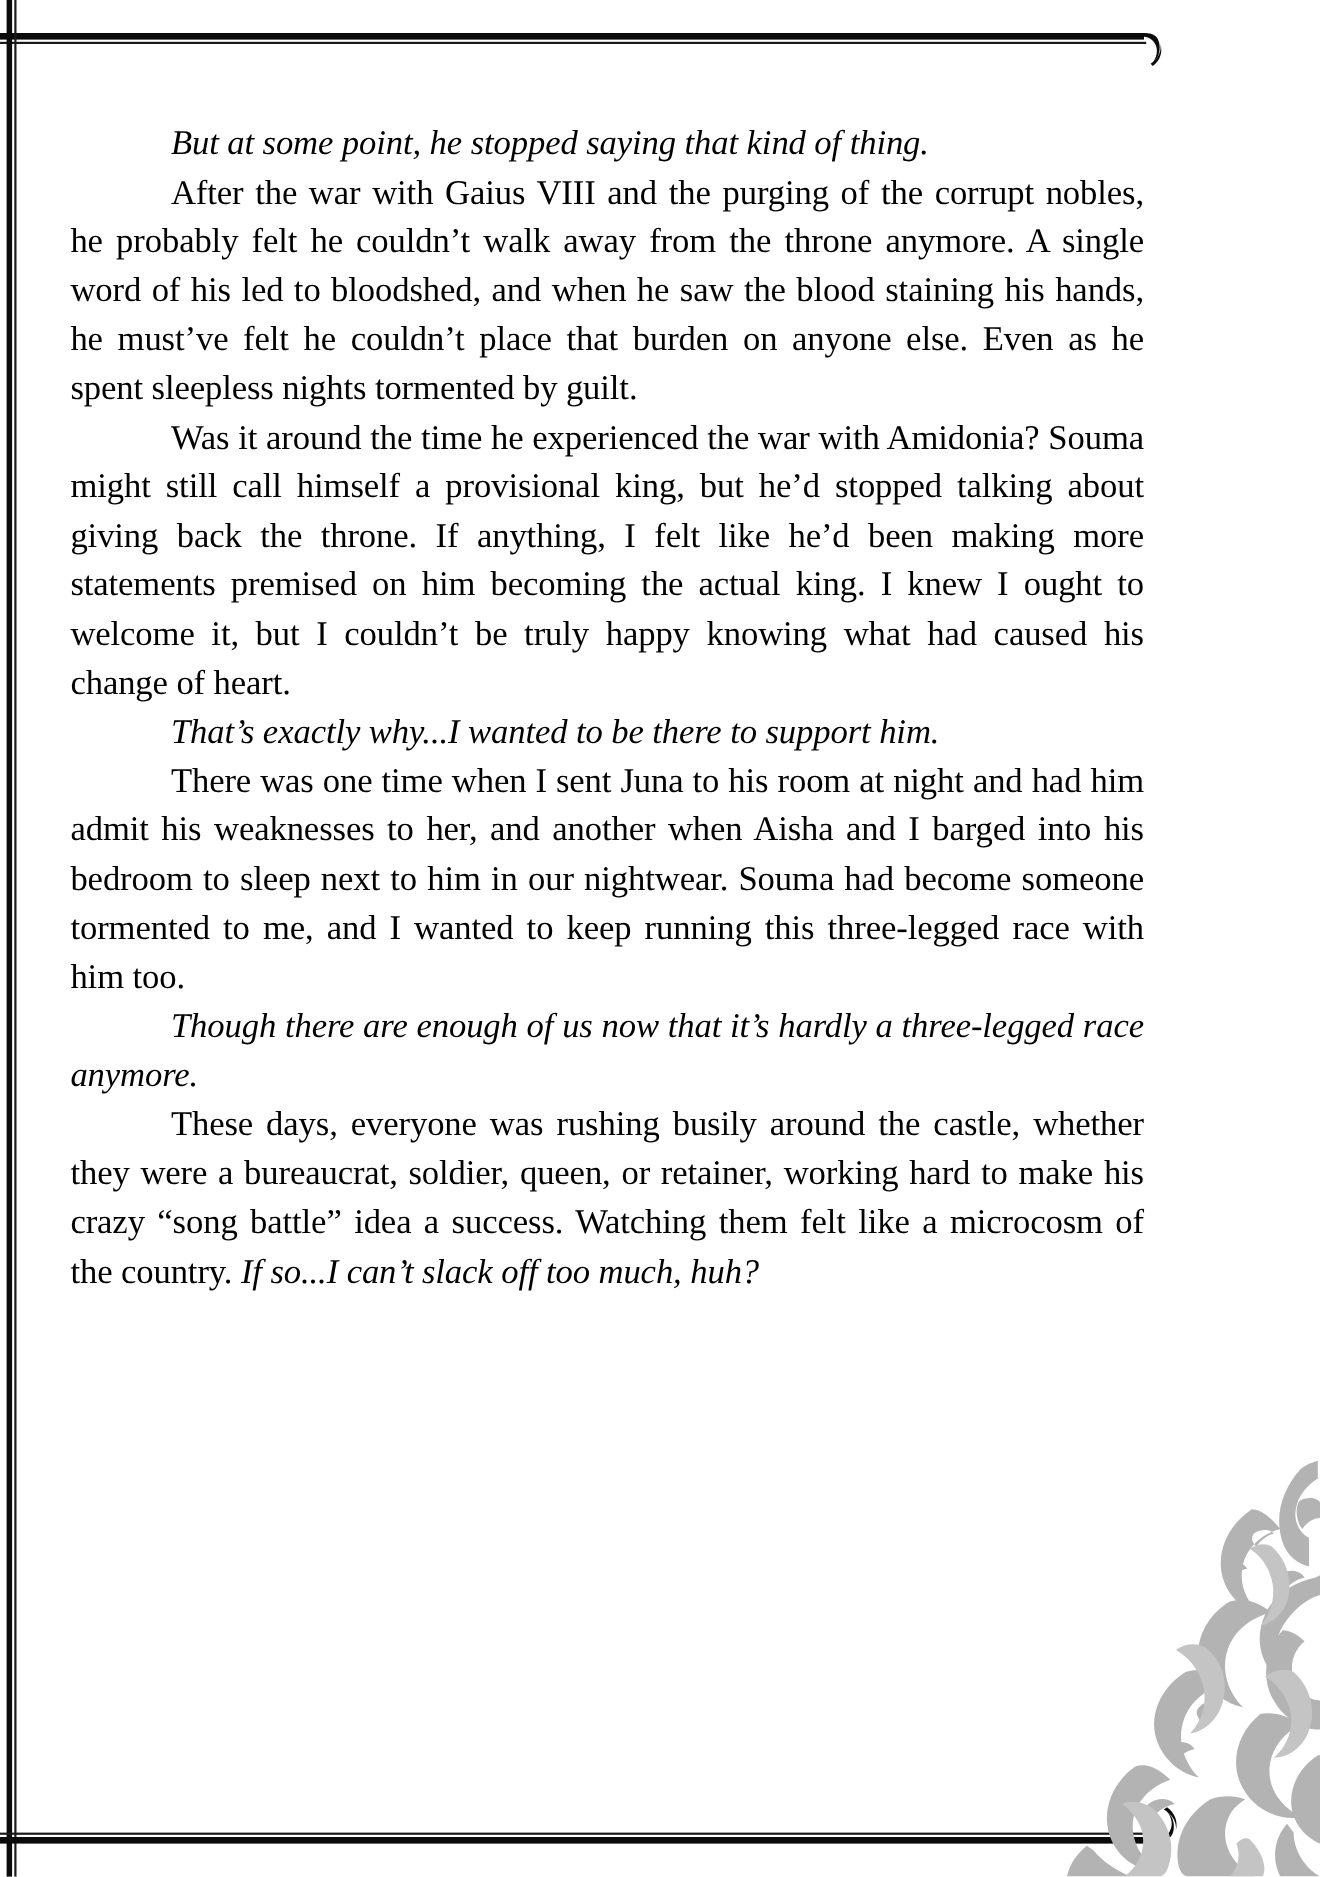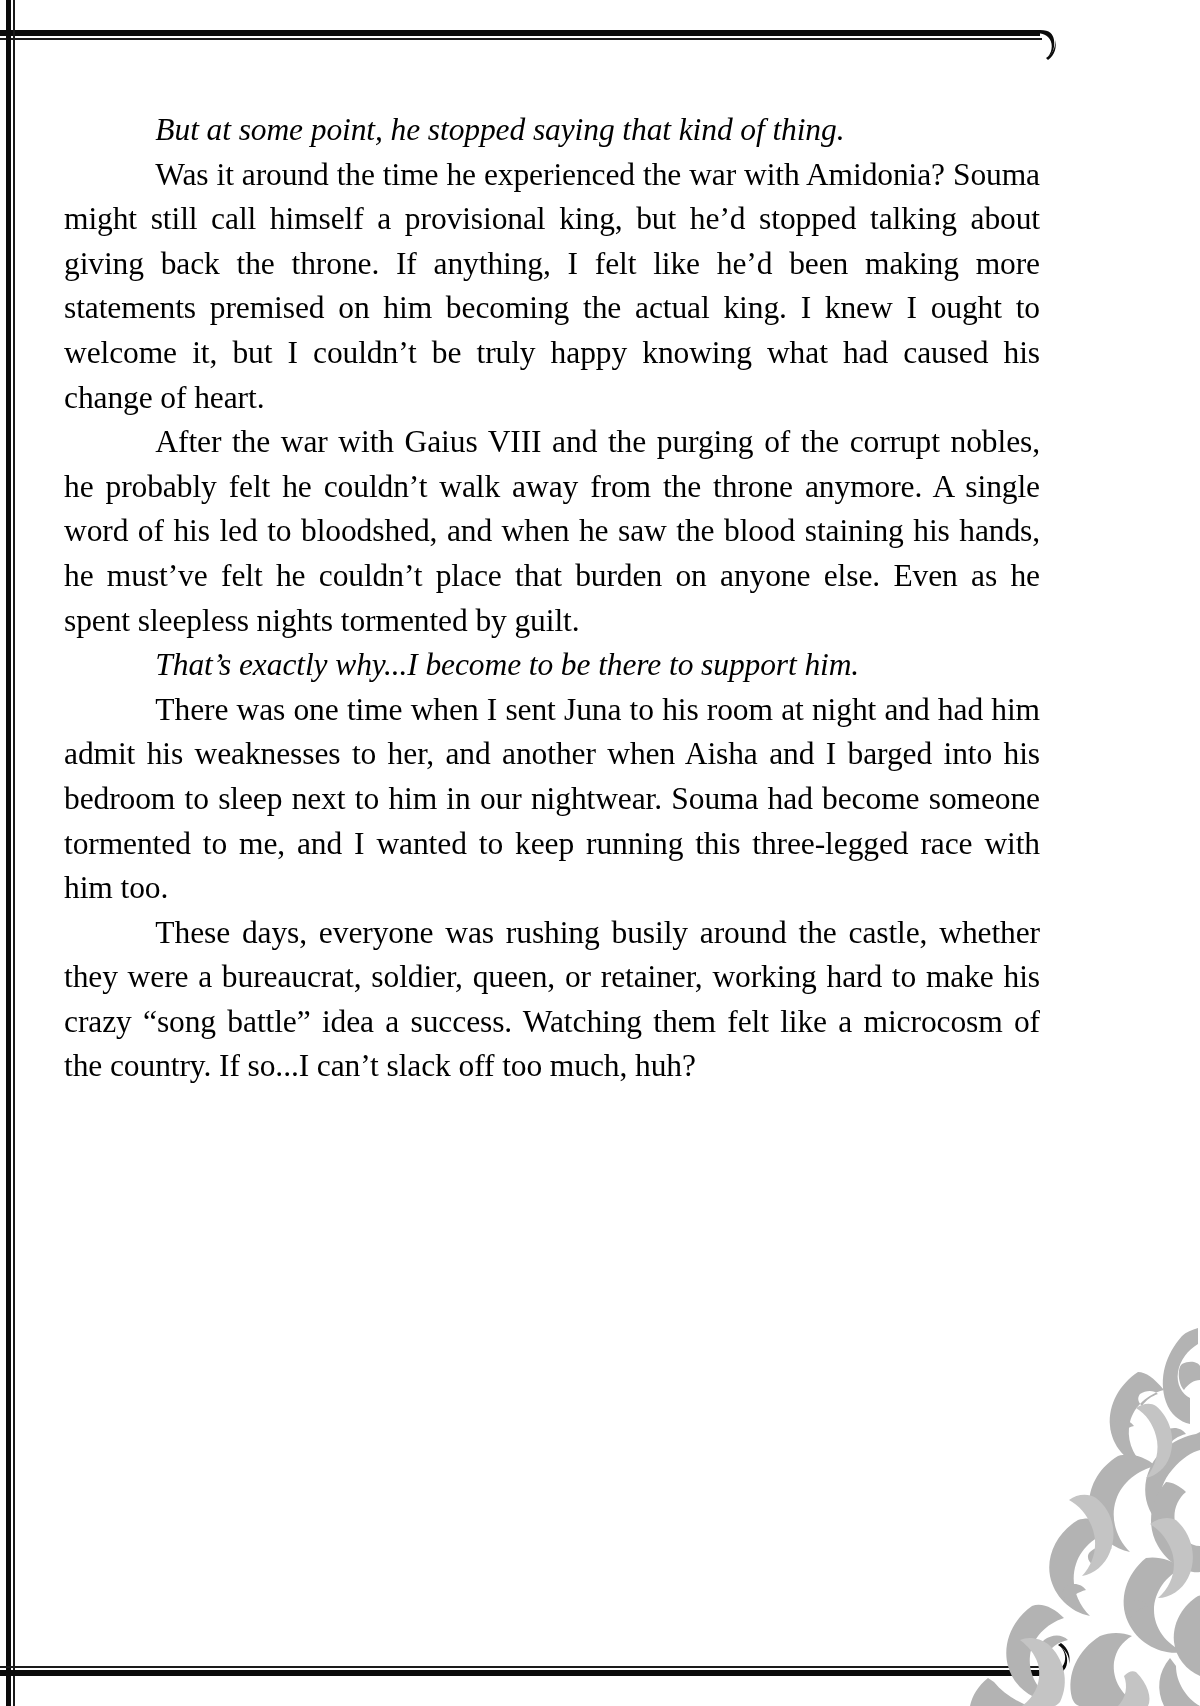--- a/index.html
+++ b/index.html
@@ -116,20 +116,21 @@
     line-height: 44.6px;
     color: #000000;
     text-indent: 2.9em;
     hyphens: none;
     letter-spacing: -0.1px;
   }
   p.para.italic {
     font-style: italic;
   }
   p.para .it {
+    font-style: italic;
   }
   
   p.para { text-align-last: left; }
 </style>
 </head>
 <body>
 
 <div class="page">
 
   <div class="rule-top"></div>
@@ -175,26 +176,27 @@
       <path d="M206 214 C222 228 228 252 218 272 C212 284 200 292 188 292 C202 280 207 262 202 246 C198 234 190 224 180 218 C188 212 198 210 206 214 Z"></path>
       <path d="M78 338 C94 352 100 376 90 396 C88 398 86 400 84 400 L52 400 C66 390 72 374 68 358 C65 348 58 340 50 334 C58 330 70 332 78 338 Z"></path>
       <path d="M166 366 C178 378 182 392 178 400 L148 400 C156 392 158 380 154 370 C158 366 162 364 166 366 Z"></path>
     </g>
   </svg>
 
   <div class="textblock">
 
     <p class="para italic">But at some point, he stopped saying that kind of thing.</p>
 
+    <p class="para">After the war with Gaius VIII and the purging of the corrupt nobles, he probably felt he couldn’t walk away from the throne anymore. A single word of his led to bloodshed, and when he saw the blood staining his hands, he must’ve felt he couldn’t place that burden on anyone else. Even as he spent sleepless nights tormented by guilt.</p>
+
     <p class="para">Was it around the time he experienced the war with Amidonia? Souma might still call himself a provisional king, but he’d stopped talking about giving back the throne. If anything, I felt like he’d been making more statements premised on him becoming the actual king. I knew I ought to welcome it, but I couldn’t be truly happy knowing what had caused his change of heart.</p>
 
-    <p class="para">After the war with Gaius VIII and the purging of the corrupt nobles, he probably felt he couldn’t walk away from the throne anymore. A single word of his led to bloodshed, and when he saw the blood staining his hands, he must’ve felt he couldn’t place that burden on anyone else. Even as he spent sleepless nights tormented by guilt.</p>
-
-    <p class="para italic">That’s exactly why...I become to be there to support him.</p>
+    <p class="para italic">That’s exactly why...I wanted to be there to support him.</p>
 
     <p class="para">There was one time when I sent Juna to his room at night and had him admit his weaknesses to her, and another when Aisha and I barged into his bedroom to sleep next to him in our nightwear. Souma had become someone tormented to me, and I wanted to keep running this three-legged race with him too.</p>
 
+    <p class="para italic">Though there are enough of us now that it’s hardly a three-legged race anymore.</p>
 
 
     <p class="para"><span>These days, everyone was rushing busily around the castle, whether they were a bureaucrat, soldier, queen, or retainer, working hard to make his crazy “song battle” idea a success. Watching them felt like a microcosm of the country. </span><span class="it">If so...I can’t slack off too much, huh?</span></p>
 
   </div>
 </div>
 
 </body></html>

